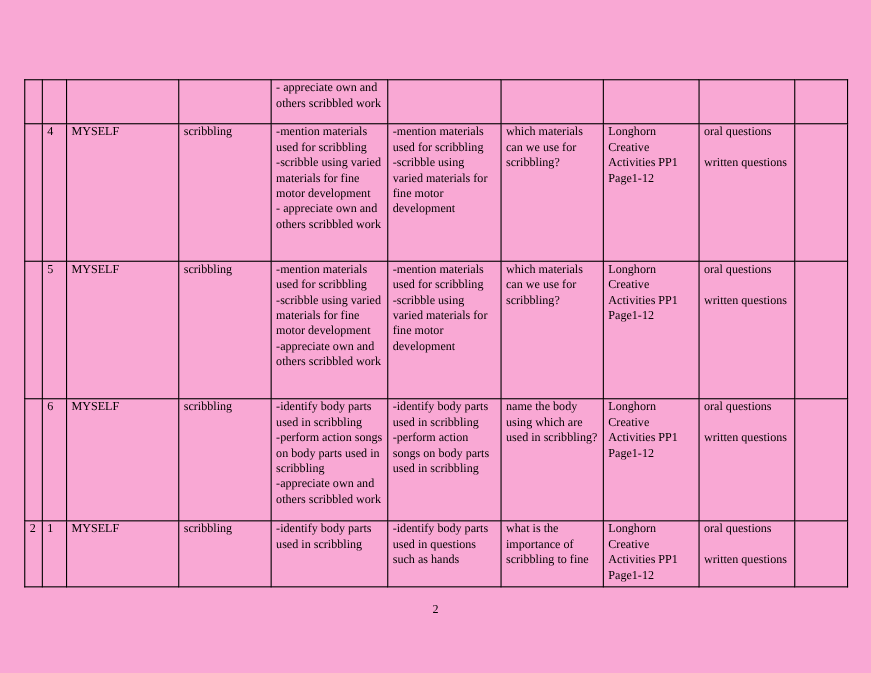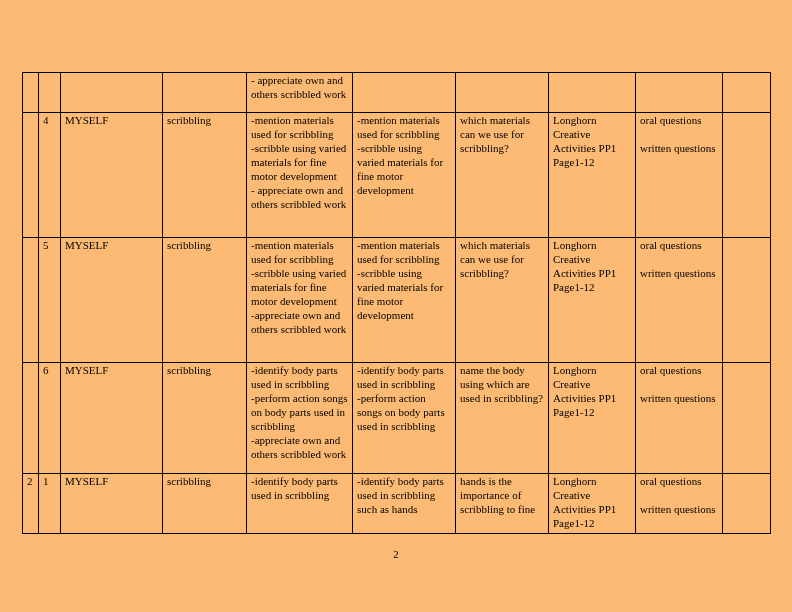--- a/index.html
+++ b/index.html
@@ -6,21 +6,21 @@
   html, body { background: #ffffff; }
   body {
     width: 792px;
     height: 612px;
     font-family: "Liberation Serif", serif;
   }
   .page {
     position: relative;
     width: 792px;
     height: 612px;
-    background: #fdba74;
+    background: #f9a8d4;
     overflow: hidden;
   }
   table.doc-table {
     position: absolute;
     left: 22px;
     top: 72px;
     width: 748px;
     border-collapse: collapse;
     table-layout: fixed;
   }
@@ -140,22 +140,22 @@
 
 written questions</td>
         <td></td>
       </tr>
       <tr class="r4">
         <td>2</td>
         <td>1</td>
         <td>MYSELF</td>
         <td>scribbling</td>
         <td>-identify body parts used in scribbling</td>
-        <td>-identify body parts used in scribbling such as hands</td>
-        <td>hands is the importance of scribbling to fine</td>
+        <td>-identify body parts used in questions such as hands</td>
+        <td>what is the importance of scribbling to fine</td>
         <td>Longhorn
 Creative
 Activities PP1
 Page1-12</td>
         <td>oral questions
 
 written questions</td>
         <td></td>
       </tr>
     </tbody>

